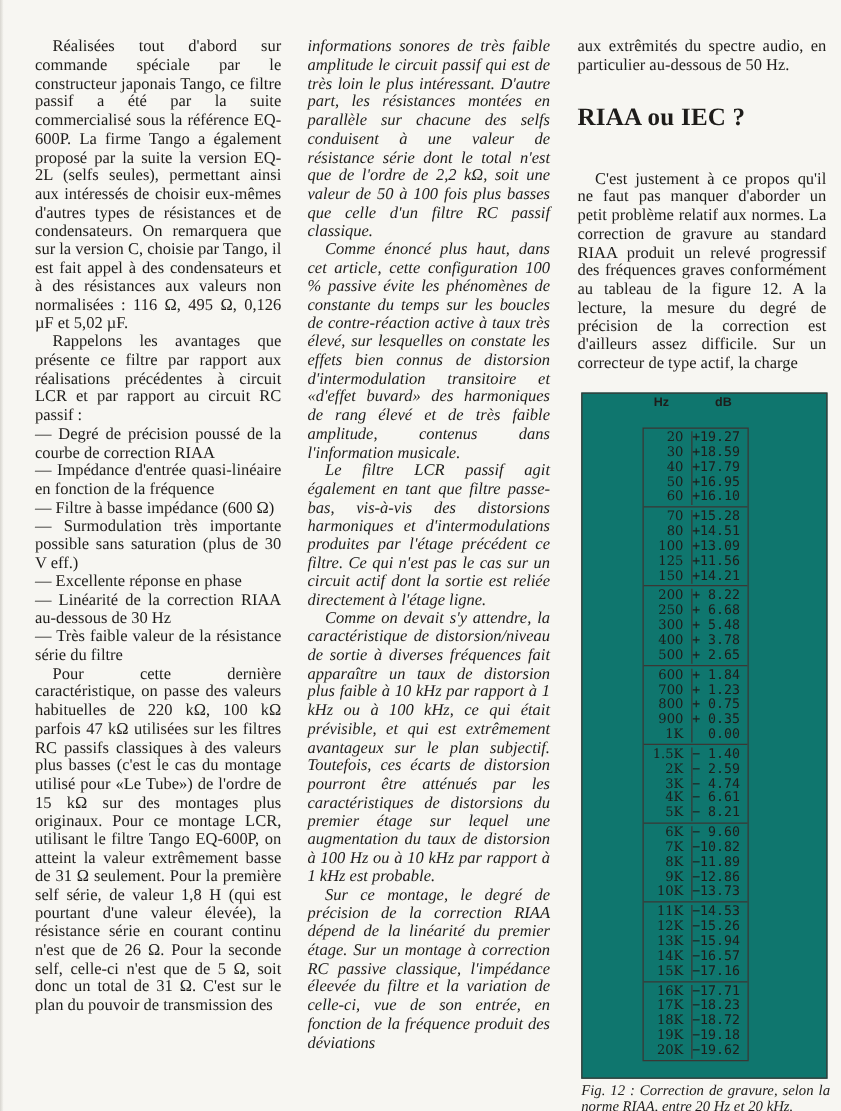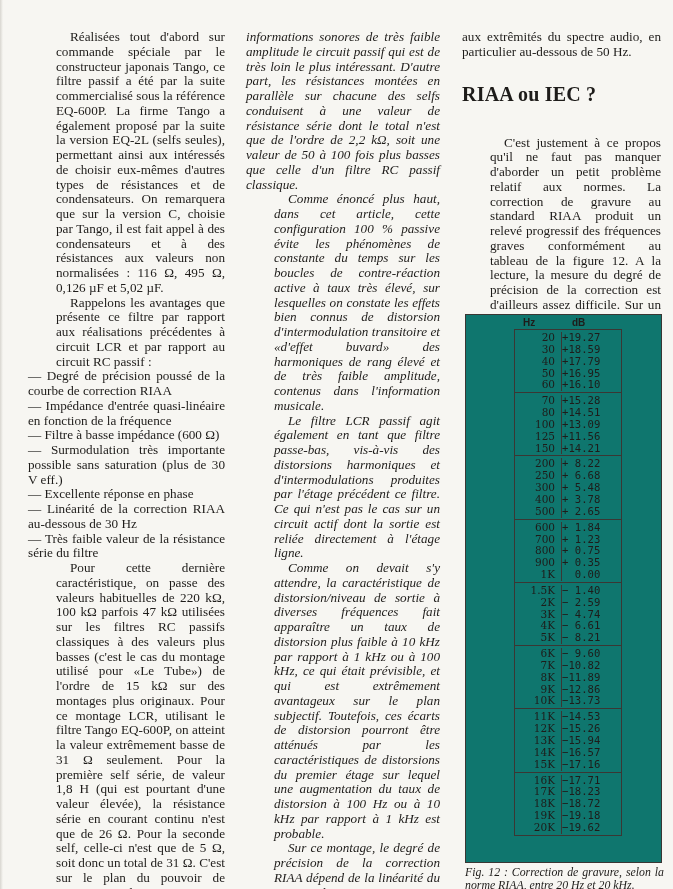--- a/index.html
+++ b/index.html
@@ -13,21 +13,21 @@
   .leftedge {
     position: absolute; left: 0; top: 0; width: 3px; height: 889px;
     background: linear-gradient(to right, #d8d6d0, #f7f6f2);
   }
   .col {
     position: absolute; top: 30px;
     font-size: 13.2px; line-height: 14.75px;
     text-align: justify;
   }
   .col p { margin: 0; }
-  .col p.indent { text-indent: 14px; margin-left: 28px; }
+  .col p.indent { text-indent: 14px; }
   .col p.li { text-indent: 0; }
   #col1 { left: 28px; width: 197px; }
   #col2 { left: 246px; width: 194px; font-style: italic; }
   #col3 { left: 462px; width: 199px; }
   h2.heading {
     font-family: "Liberation Serif", serif;
     font-weight: bold; font-size: 20px; line-height: 24px;
     margin: 22px 0 30px 0; letter-spacing: 0.2px;
   }
   
@@ -37,21 +37,21 @@
     background: #0f766e;
   }
   .tbl-head {
     position: absolute; top: 2px; left: 0; width: 100%; height: 13px;
     font-family: "Liberation Sans", sans-serif; font-size: 10px; font-weight: bold;
   }
   .tbl-head span { position: absolute; top: 0; }
   .tbl-head .h-hz { left: 57px; }
   .tbl-head .h-db { left: 106px; }
   .tbl-body {
-    position: absolute; left: 48px; top: 14px; width: 108px;
+    position: absolute; left: 48px; top: 27px; width: 85px;
     border: 1.2px solid #3a3734; border-top: 1.2px solid #3a3734;
     box-sizing: border-box;
   }
   .group { border-bottom: 1.2px solid #3a3734; padding: 2px 0 1px 0; }
   .group:last-child { border-bottom: none; }
   .row {
     display: flex; height: 11.85px; line-height: 11.85px;
     font-family: "DejaVu Serif", serif; font-size: 10.5px;
   }
   .row .hz {

